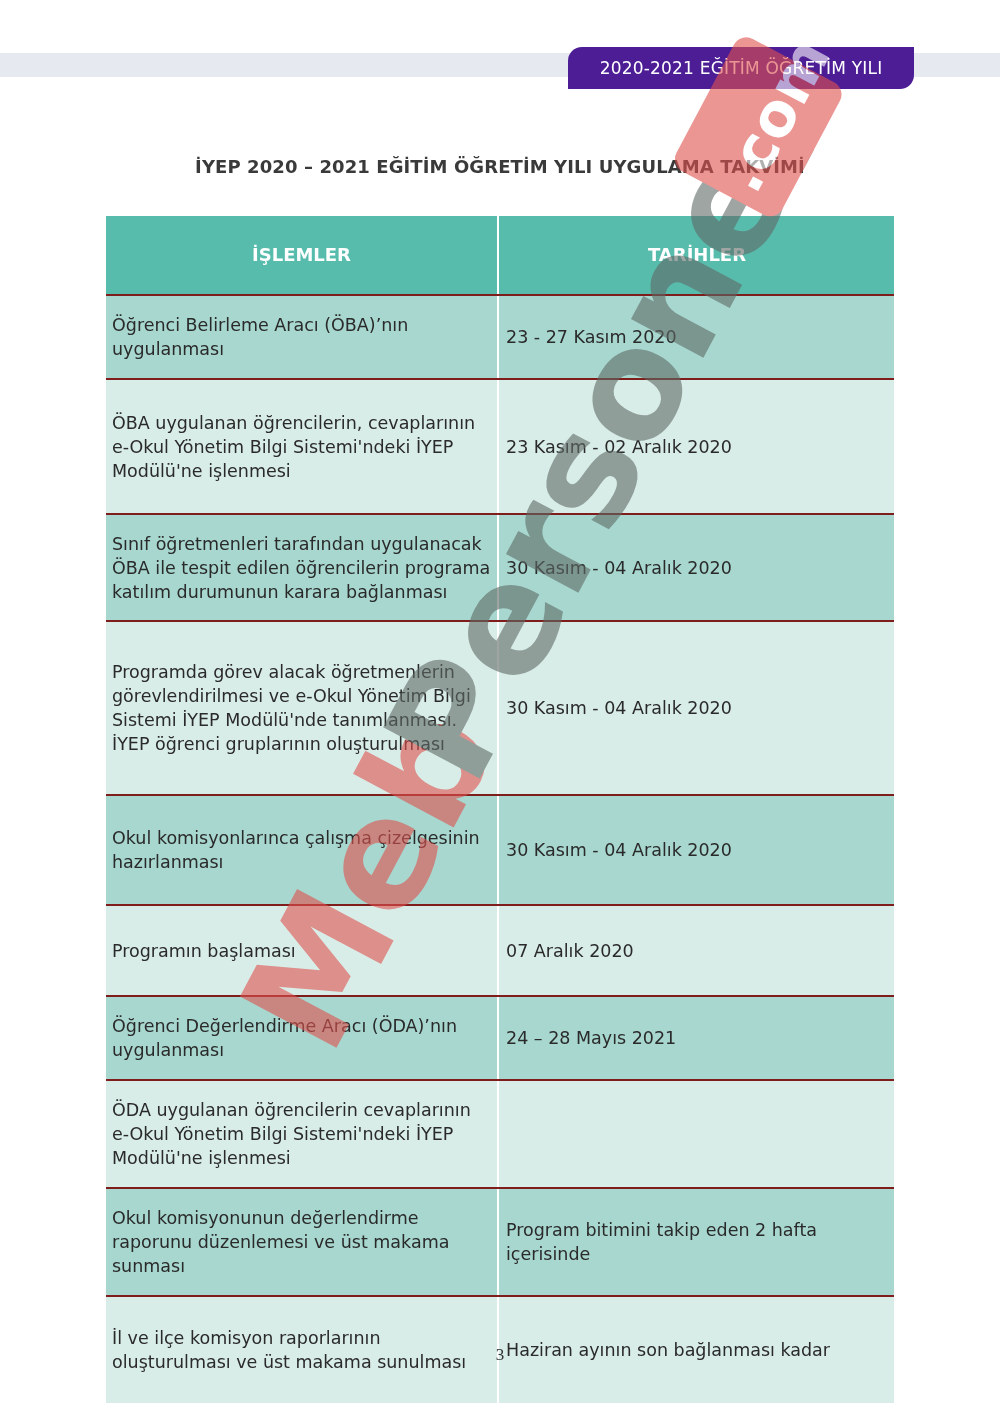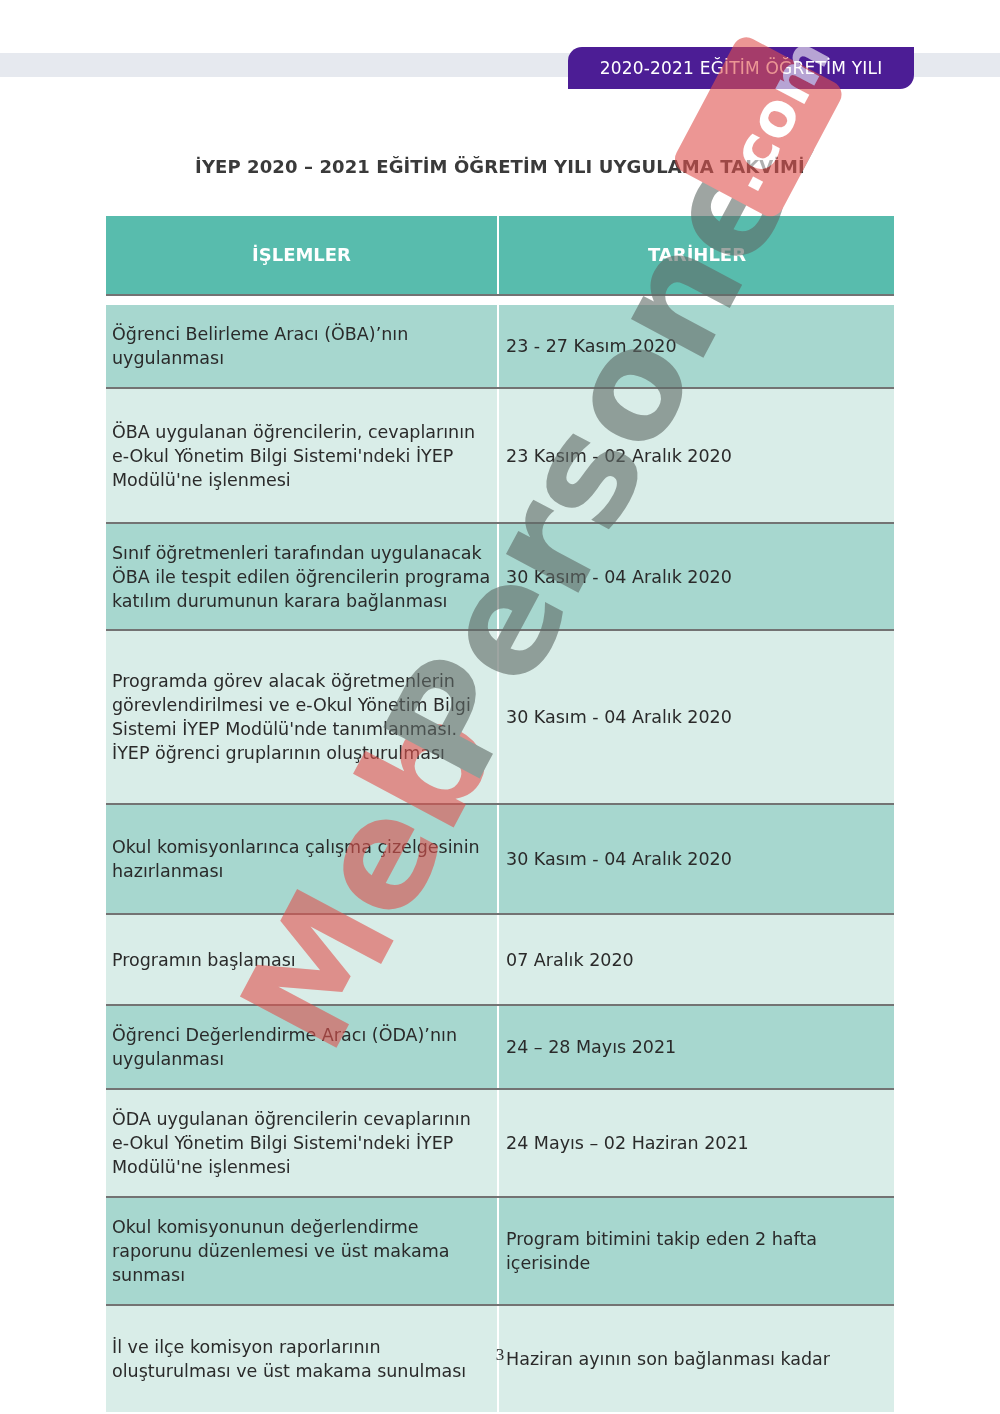--- a/index.html
+++ b/index.html
@@ -15,21 +15,21 @@
     background:#4c1d95; border-radius:14px 0 14px 0;
     color:#ffffff; font-size:17px; line-height:42px; text-align:center; letter-spacing:0.2px;
     font-family:"DejaVu Sans",sans-serif; font-weight:normal;
   }
   .page-title {
     position:absolute; left:0; width:1000px; top:156px; text-align:center;
     font-family:"DejaVu Sans",sans-serif; font-weight:bold; font-size:18px; color:#3a3a3a;
     letter-spacing:0.1px;
   }
   .table { position:absolute; left:106px; top:216px; width:788px; }
-  .row { display:flex; border-bottom:2px solid #737373; box-sizing:border-box; }
+  .row { display:flex; border-bottom:2px solid #7f1d1d; box-sizing:border-box; }
   .cell {
     box-sizing:border-box; display:flex; align-items:center; padding:0 6px;
     font-size:17.5px; line-height:24px; color:#2a2a2a;
     font-family:"DejaVu Sans",sans-serif;
   }
   .cell.c1 { width:393px; border-right:2px solid #ffffff; }
   .cell.c2 { width:395px; padding-left:7px; }
   .row.head .cell { justify-content:center; color:#ffffff; font-weight:bold; font-size:18px; }
   .row.head { background:#58bcad; }
   .row.dark { background:#a7d7cf; }
@@ -48,21 +48,21 @@
 <div class="top-band"></div>
 <div class="year-tab">2020-2021 EĞİTİM ÖĞRETİM YILI</div>
 
 <div class="page-title">İYEP 2020 – 2021 EĞİTİM ÖĞRETİM YILI UYGULAMA TAKVİMİ</div>
 
 <div class="table">
   <div class="row head" style="height:80px;">
     <div class="cell c1">İŞLEMLER</div>
     <div class="cell c2">TARİHLER</div>
   </div>
-  <div class="row dark" style="height:84px;margin-top:9px;">
+  <div class="row dark" style="height:84px;">
     <div class="cell c1">Öğrenci Belirleme Aracı (ÖBA)’nın uygulanması</div>
     <div class="cell c2">23 - 27 Kasım 2020</div>
   </div>
   <div class="row light" style="height:135px;">
     <div class="cell c1">ÖBA uygulanan öğrencilerin, cevaplarının e-Okul Yönetim Bilgi Sistemi'ndeki İYEP Modülü'ne işlenmesi</div>
     <div class="cell c2">23 Kasım - 02 Aralık 2020</div>
   </div>
   <div class="row dark" style="height:107px;">
     <div class="cell c1">Sınıf öğretmenleri tarafından uygulanacak ÖBA ile tespit edilen öğrencilerin programa katılım durumunun karara bağlanması</div>
     <div class="cell c2">30 Kasım - 04 Aralık 2020</div>
@@ -78,21 +78,20 @@
   <div class="row light" style="height:91px;">
     <div class="cell c1">Programın başlaması</div>
     <div class="cell c2">07 Aralık 2020</div>
   </div>
   <div class="row dark" style="height:84px;">
     <div class="cell c1">Öğrenci Değerlendirme Aracı (ÖDA)’nın uygulanması</div>
     <div class="cell c2">24 – 28 Mayıs 2021</div>
   </div>
   <div class="row light" style="height:108px;">
     <div class="cell c1">ÖDA uygulanan öğrencilerin cevaplarının e-Okul Yönetim Bilgi Sistemi'ndeki İYEP Modülü'ne işlenmesi</div>
-    <div class="cell c2">24 Mayıs – 02 Haziran 2021</div>
   </div>
   <div class="row dark" style="height:108px;justify-content:flex-end;">
     <div class="cell c1">Okul komisyonunun değerlendirme raporunu düzenlemesi ve üst makama sunması</div>
     <div class="cell c2">Program bitimini takip eden 2 hafta içerisinde</div>
   </div>
   <div class="row light" style="height:106px; border-bottom:none;justify-content:flex-end;">
     <div class="cell c1">İl ve ilçe komisyon raporlarının oluşturulması ve üst makama sunulması</div>
     <div class="cell c2">Haziran ayının son bağlanması kadar</div>
   </div>
 </div>

